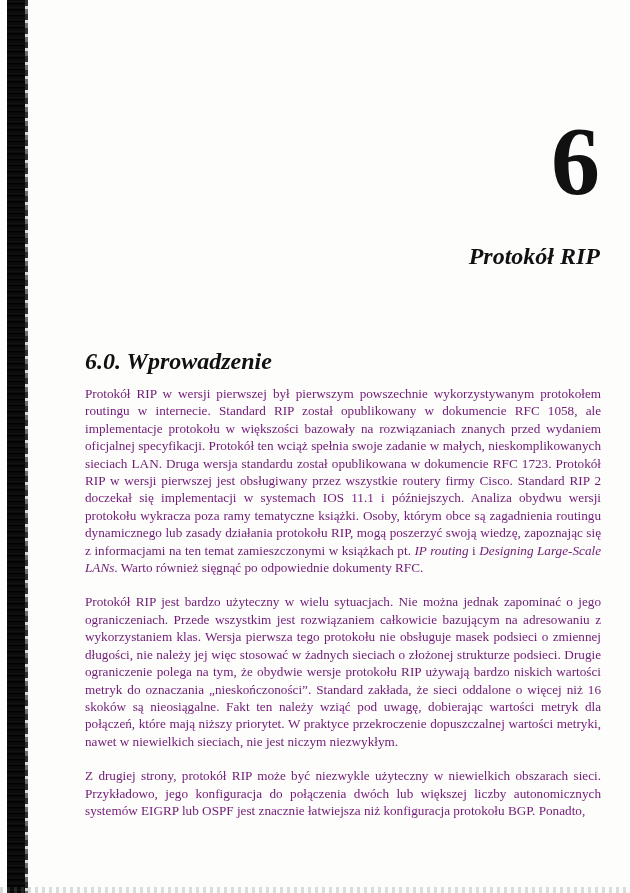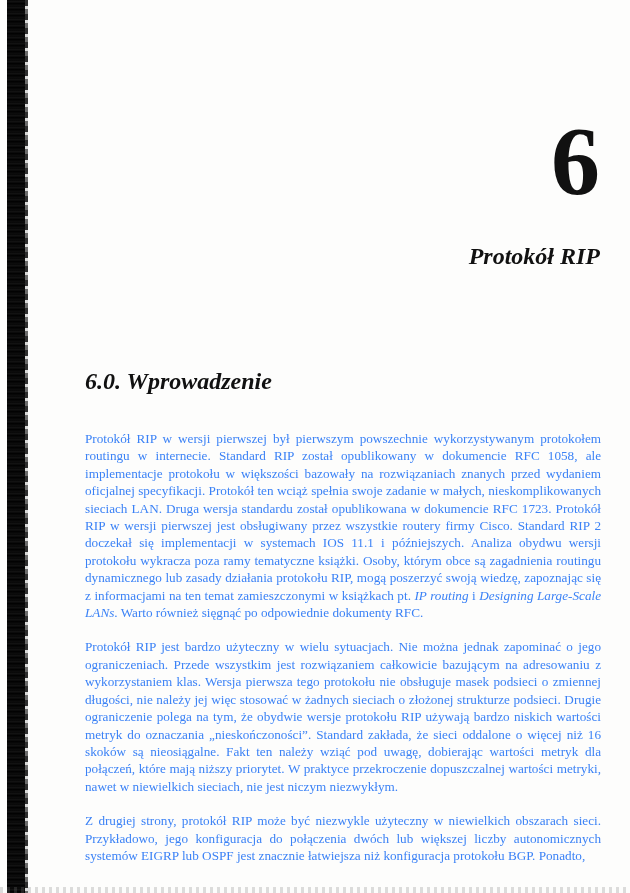--- a/index.html
+++ b/index.html
@@ -69,38 +69,37 @@
     right: 30px;
     font-size: 24px;
     font-weight: bold;
     font-style: italic;
     color: #111;
     text-align: right;
   }
 
   .section-heading {
     position: absolute;
-    top: 368px;
+    top: 348px;
     left: 85px;
     font-size: 24px;
     font-weight: bold;
     font-style: italic;
     color: #111;
   }
 
   .body-text {
     position: absolute;
     top: 385px;
     left: 85px;
     width: 516px;
     font-size: 13.2px;
     line-height: 17.4px;
     text-align: justify;
-    color: #3b82f6;
-    margin-top: 45px;
+    color: #701a75;
   }
   .body-text p {
     margin: 0 0 17px 0;
   }
   .italic {
     font-style: italic;
   }
 </style>
 </head>
 <body>

